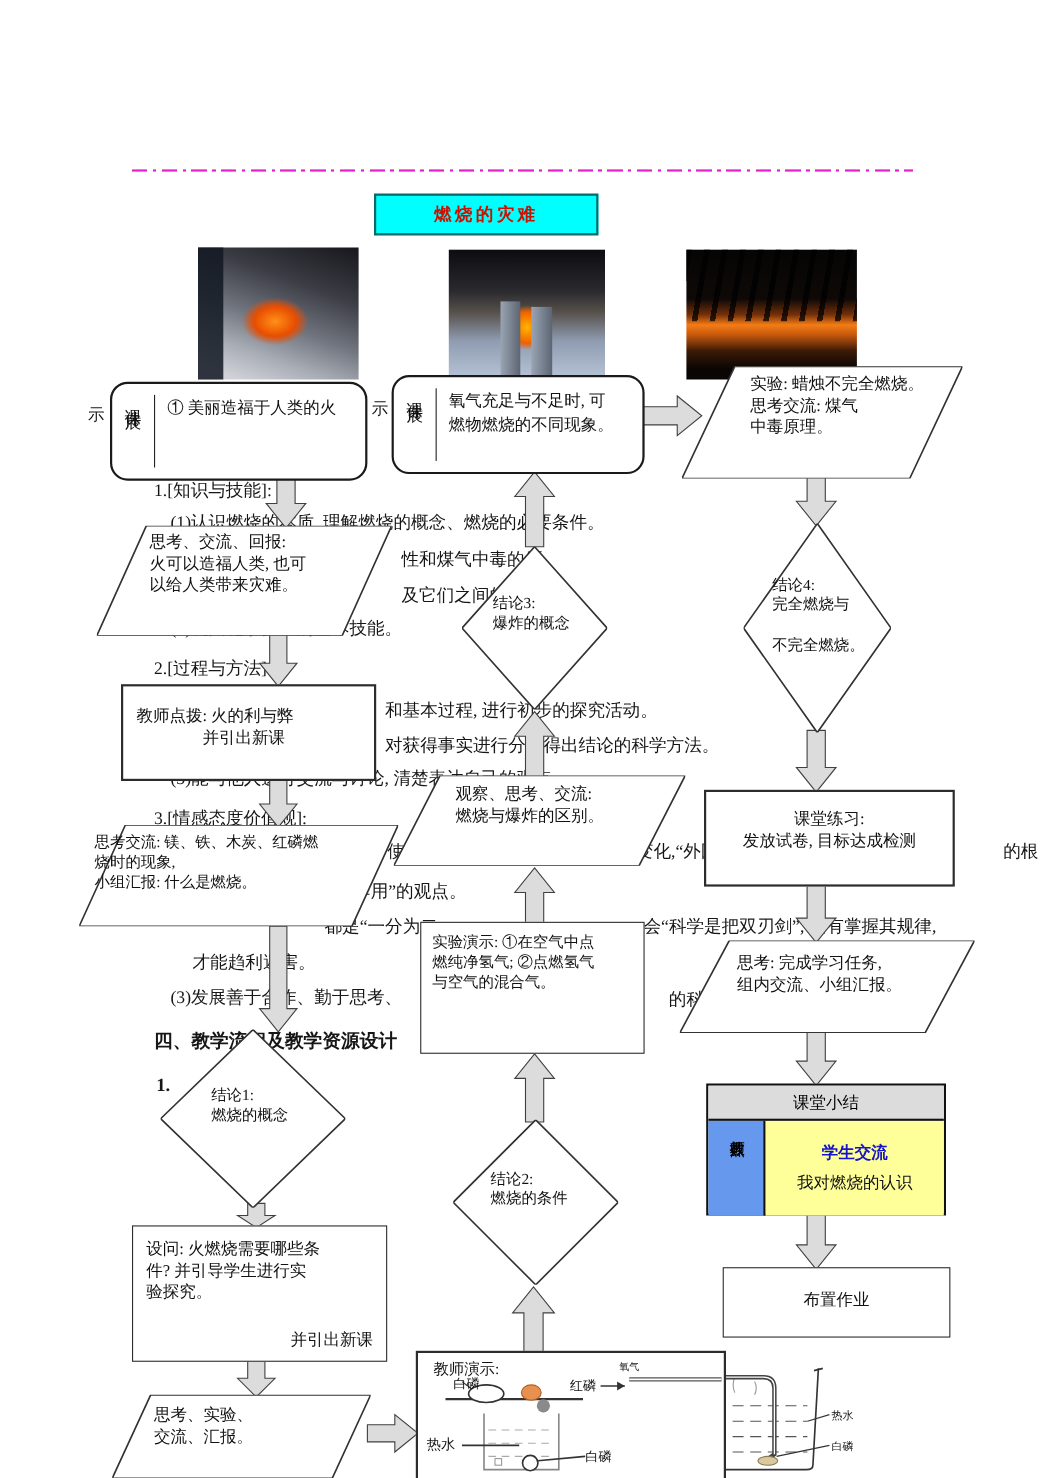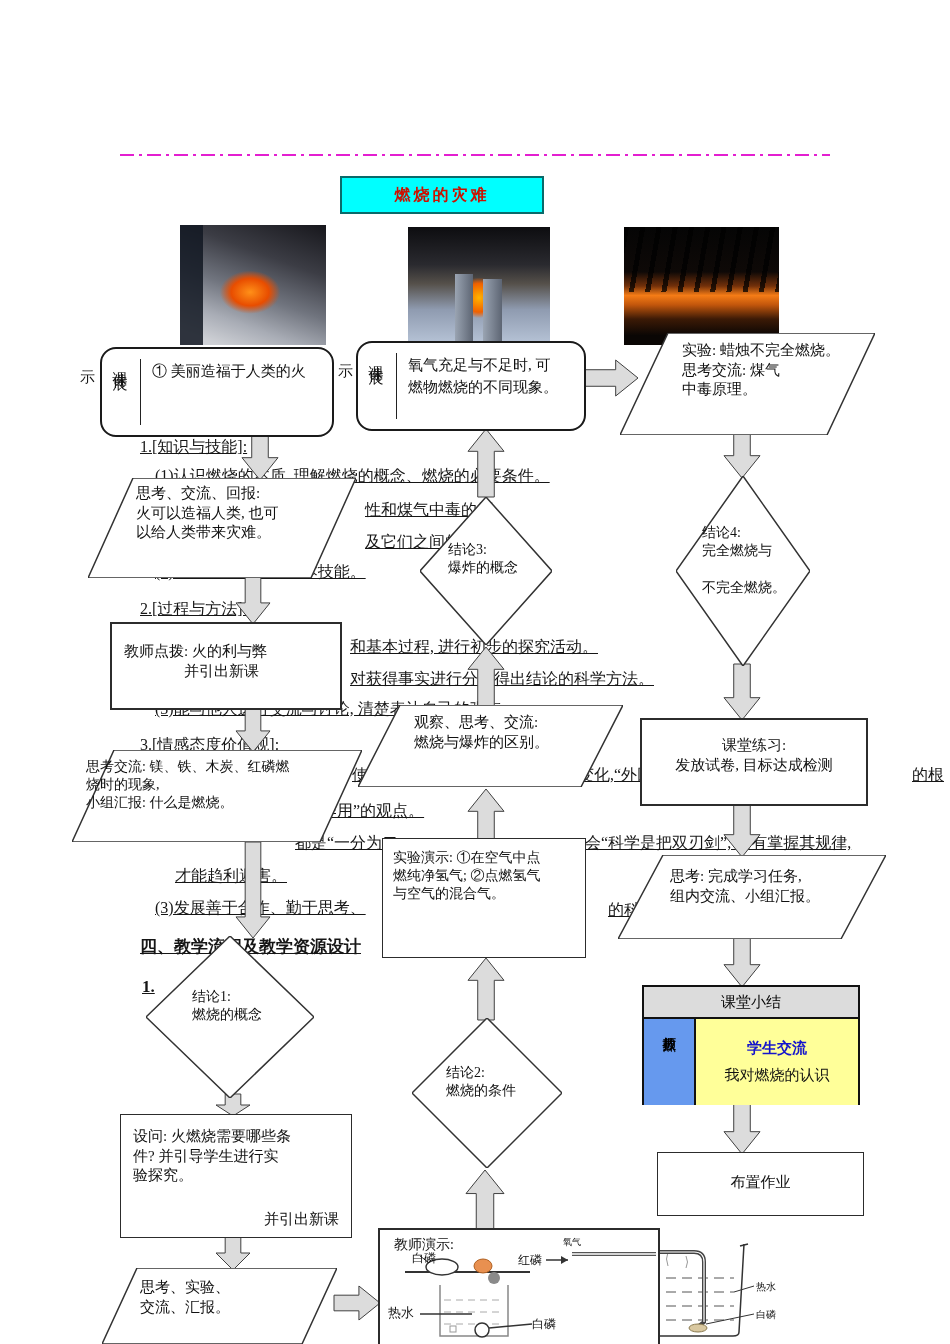--- a/index.html
+++ b/index.html
@@ -20,21 +20,21 @@
   .ph2{left:388px;top:227px;width:142px;height:118px;
     background:radial-gradient(circle 26px at 50% 60%,#ffb400 0%,#f06000 55%,rgba(0,0,0,0) 78%),
     linear-gradient(180deg,#0d0d10 0%,#2a2a2f 32%,#55504a 48%,#8f9bb0 70%,#b8c5d8 100%);}
   .ph2 .tower{position:absolute;top:40%;height:60%;width:13%;background:linear-gradient(90deg,#9aa4b2,#5d6573);}
   .ph2 .t1{left:33%;} .ph2 .t2{left:53%;top:44%;}
   .ph3{left:604px;top:227px;width:155px;height:118px;
     background:linear-gradient(180deg,#050505 0%,#0e0907 38%,#72300a 50%,#f57c16 58%,#c2560c 66%,#3c1a06 78%,#0a0604 92%);}
   .ph3 .branches{position:absolute;left:0;top:0;width:100%;height:55%;
     background:repeating-linear-gradient(100deg,rgba(0,0,0,.75) 0 5px,transparent 5px 16px);}
   
-  .d-line{position:absolute;z-index:1;font-size:16px;line-height:1.25;color:#161616;white-space:nowrap;text-decoration:underline;}
+  .d-line{position:absolute;z-index:1;font-size:16px;line-height:1.25;color:#161616;white-space:nowrap;}
   .d-bold{font-weight:bold;font-size:17px;}
   
   .shape{position:absolute;z-index:4;}
   .shape svg{position:absolute;left:0;top:0;}
   .shape-text{position:absolute;white-space:pre-line;color:#111;font-size:15px;line-height:1.3;}
   .rrect{background:#fff;border:2px solid #1a1a1a;border-radius:16px;}
   .rect{background:#fff;border:2px solid #2c2c2c;}
   .cw-label{position:absolute;left:8px;top:10px;writing-mode:vertical-lr;text-orientation:upright;
     font-size:15px;letter-spacing:3px;color:#111;}
   .cw-divider{position:absolute;left:38px;top:10px;bottom:10px;width:0;border-left:1.5px solid #222;}

